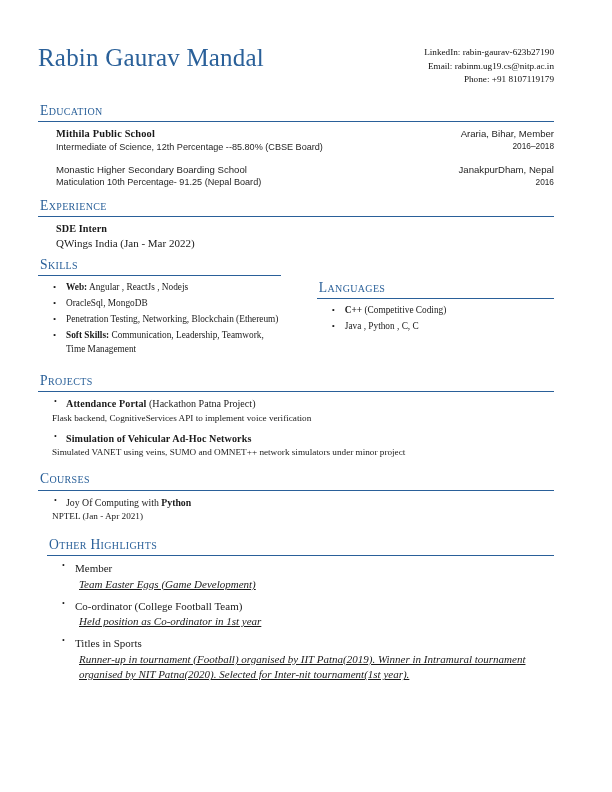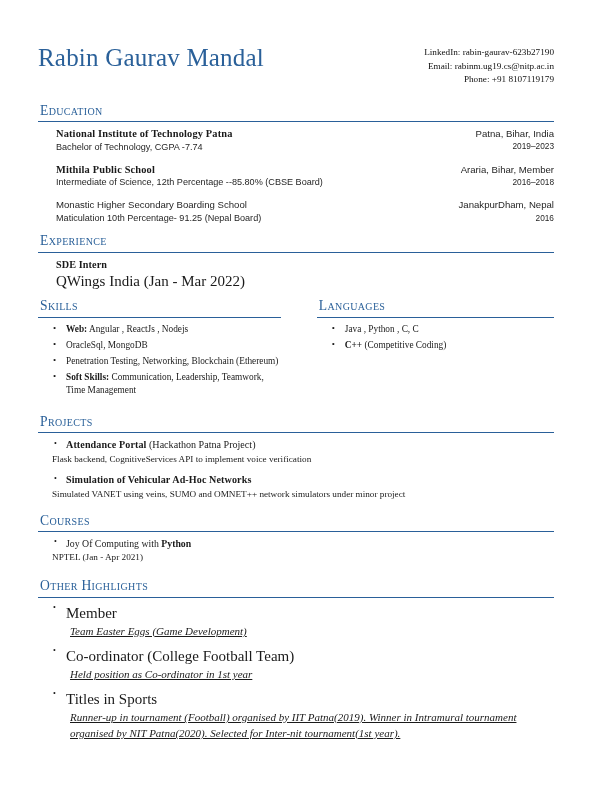--- a/index.html
+++ b/index.html
@@ -112,29 +112,29 @@
 
   
   .exp-block { padding-left: 18px; margin-bottom: 2px; }
   .exp-title {
     font-weight: bold;
     font-size: 10.2px;
     line-height: 1.35;
     letter-spacing: 0.1px;
   }
   .exp-sub {
-    font-size: 15px;
+    font-size: 11px;
     line-height: 1.4;
   }
 
   
   .two-col {
     display: flex;
     gap: 30px;
-    align-items: flex-start;
+    align-items: center;
   }
   .col { width: 50%; box-sizing: border-box; }
   .col-right { padding-left: 6px; }
 
   
   ul.bullets {
     list-style: none;
     margin: 0;
     padding: 0 0 0 14px;
   }
@@ -210,21 +210,21 @@
     margin-bottom: 6px;
   }
   ul.highlights > li:before {
     content: "\2022";
     position: absolute;
     left: 1px;
     top: 0px;
     font-size: 8px;
   }
   .hl-title {
-    font-size: 15px;
+    font-size: 11px;
     line-height: 1.42;
   }
   .hl-sub {
     font-style: italic;
     font-size: 11px;
     line-height: 1.44;
     padding-left: 4px;
     text-decoration: underline;
   }
 </style>
@@ -239,30 +239,20 @@
       <div>LinkedIn: rabin-gaurav-623b27190</div>
       <div>Email: rabinm.ug19.cs@nitp.ac.in</div>
       <div>Phone: +91 8107119179</div>
     </div>
   </div>
 
   <div class="section">
     <div class="sec-head">Education</div>
     <hr class="rule">
 
-    <div class="edu-row">
-      <div class="edu-left">
-        <div class="edu-title-serif">National Institute of Technology Patna</div>
-        <div class="edu-sub">Bachelor of Technology, CGPA -7.74</div>
-      </div>
-      <div class="edu-right">
-        <div class="edu-loc">Patna, Bihar, India</div>
-        <div class="edu-date">2019–2023</div>
-      </div>
-    </div>
 
     <div class="edu-row">
       <div class="edu-left">
         <div class="edu-title-serif">Mithila Public School</div>
         <div class="edu-sub">Intermediate of Science, 12th Percentage --85.80% (CBSE Board)</div>
       </div>
       <div class="edu-right">
         <div class="edu-loc">Araria, Bihar, Member</div>
         <div class="edu-date">2016–2018</div>
       </div>
@@ -299,22 +289,22 @@
         <li><b></b><span> OracleSql, MongoDB</span></li>
         <li><b></b><span> Penetration Testing, Networking, Blockchain (Ethereum)</span></li>
         <li><b>Soft Skills:</b><span> Communication, Leadership, Teamwork, Time Management</span></li>
       </ul>
     </div>
 
     <div class="col col-right">
       <div class="sec-head">Languages</div>
       <hr class="rule">
       <ul class="bullets">
+        <li><b>C++</b><span> (Competitive Coding)</span></li>
         <li><b></b><span> Java , Python , C, C</span></li>
-        <li><b>C++</b><span> (Competitive Coding)</span></li>
       </ul>
     </div>
   </div>
 
   <div class="section" style="margin-top:14px;">
     <div class="sec-head">Projects</div>
     <hr class="rule">
 
     <div class="proj-item">
       <div class="proj-head"><b>Attendance Portal</b><span> (Hackathon Patna Project)</span></div>
@@ -329,21 +319,21 @@
 
   <div class="section" style="margin-top:12px;">
     <div class="sec-head">Courses</div>
     <hr class="rule">
     <div class="course-item">
       <div class="course-head"><span>Joy Of Computing with </span><b>Python</b></div>
       <div class="course-desc">NPTEL (Jan - Apr 2021)</div>
     </div>
   </div>
 
-  <div class="section" style="margin-top:14px;">
+  <div class="section" style="margin-top:14px;margin-left:9px;">
     <div class="sec-head">Other Highlights</div>
     <hr class="rule">
     <ul class="highlights">
       <li>
         <div class="hl-title">Member</div>
         <div class="hl-sub">Team Easter Eggs (Game Development)</div>
       </li>
       <li>
         <div class="hl-title">Co-ordinator (College Football Team)</div>
         <div class="hl-sub">Held position as Co-ordinator in 1st year</div>

